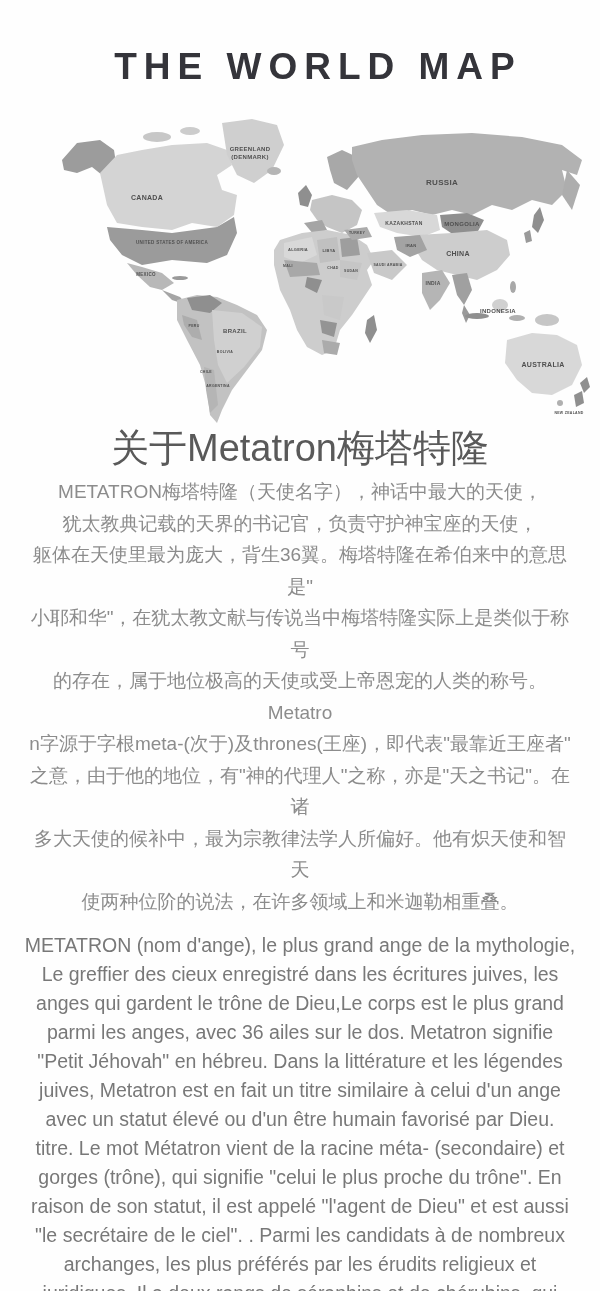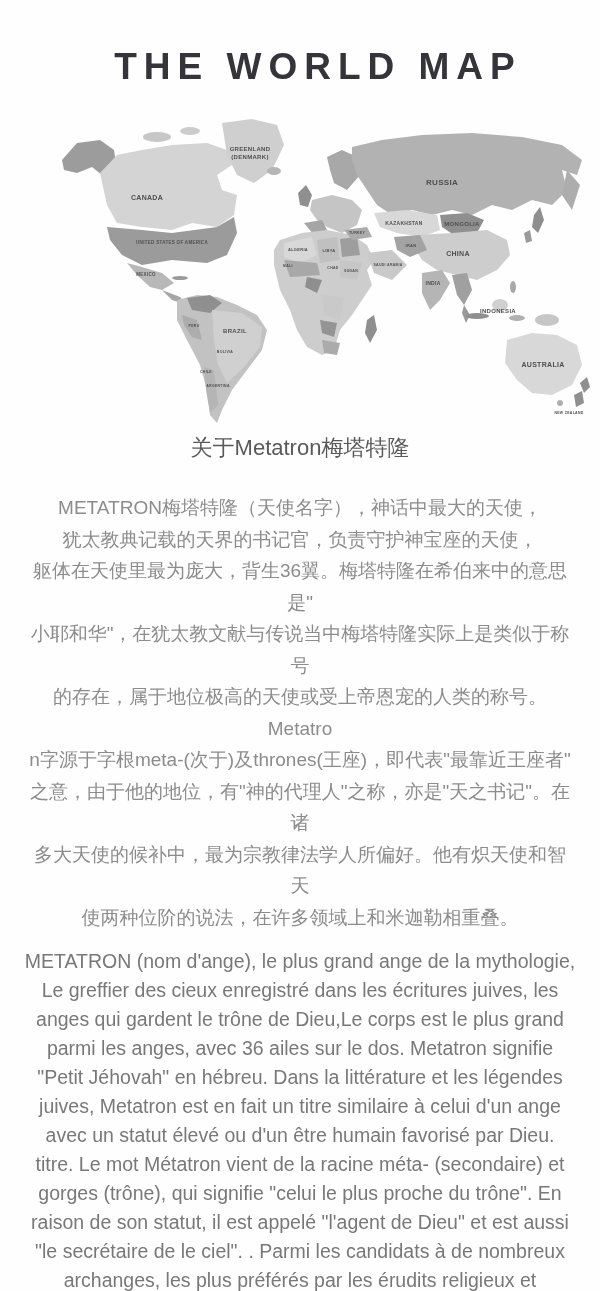--- a/index.html
+++ b/index.html
@@ -28,32 +28,32 @@
   .map-wrap svg{display:block;}
   .map-wrap text{
     fill:#4f4f4f;
     font-family:"Liberation Sans", sans-serif;
     font-weight:bold;
     letter-spacing:.3px;
   }
 
   .cn-heading{
     margin-top:3px;
-    font-size:22px;
+    font-size:38px;
     font-weight:300;
     color:#595959;
     line-height:40px;
     text-align:right;
   }
   .para{
     white-space:pre-line;
     text-align:center;
   }
   .para-cn{
-    margin-top:24px;
+    margin-top:8px;
     width:548px;
     font-size:19px;
     line-height:31.5px;
     color:#8c8c8c;
     font-weight:300;
   }
   .para-fr{
     margin-top:14px;
     width:566px;
     font-size:19.5px;

